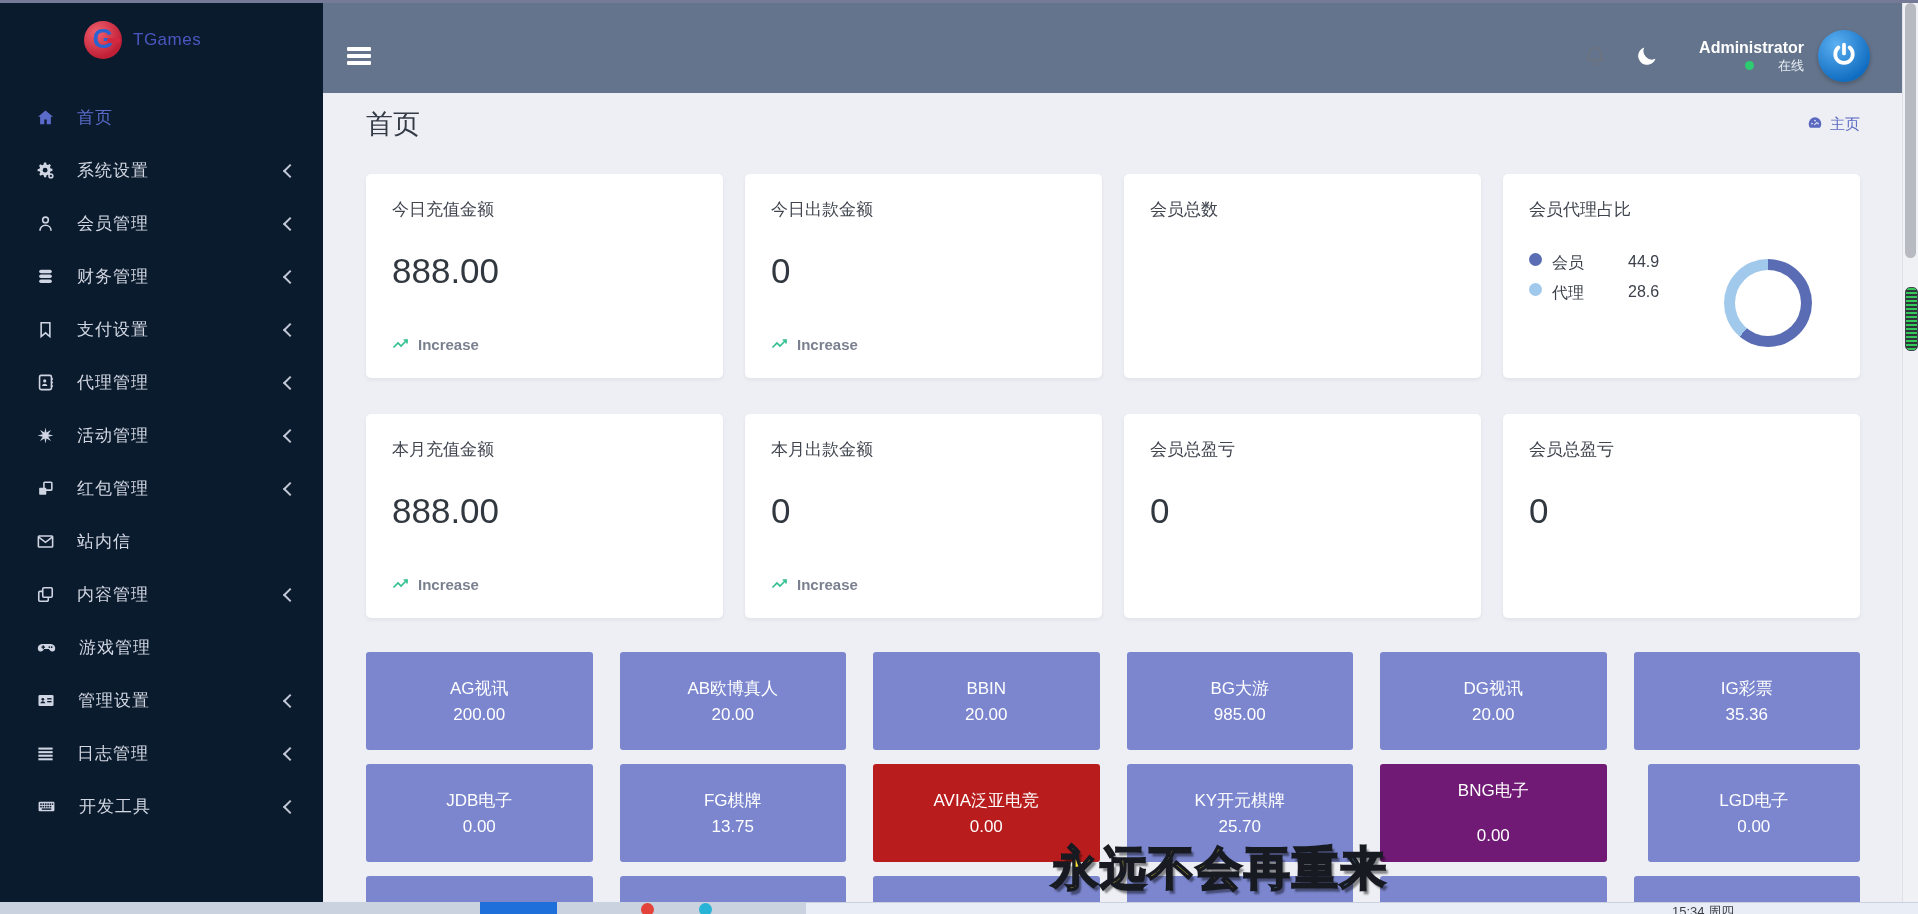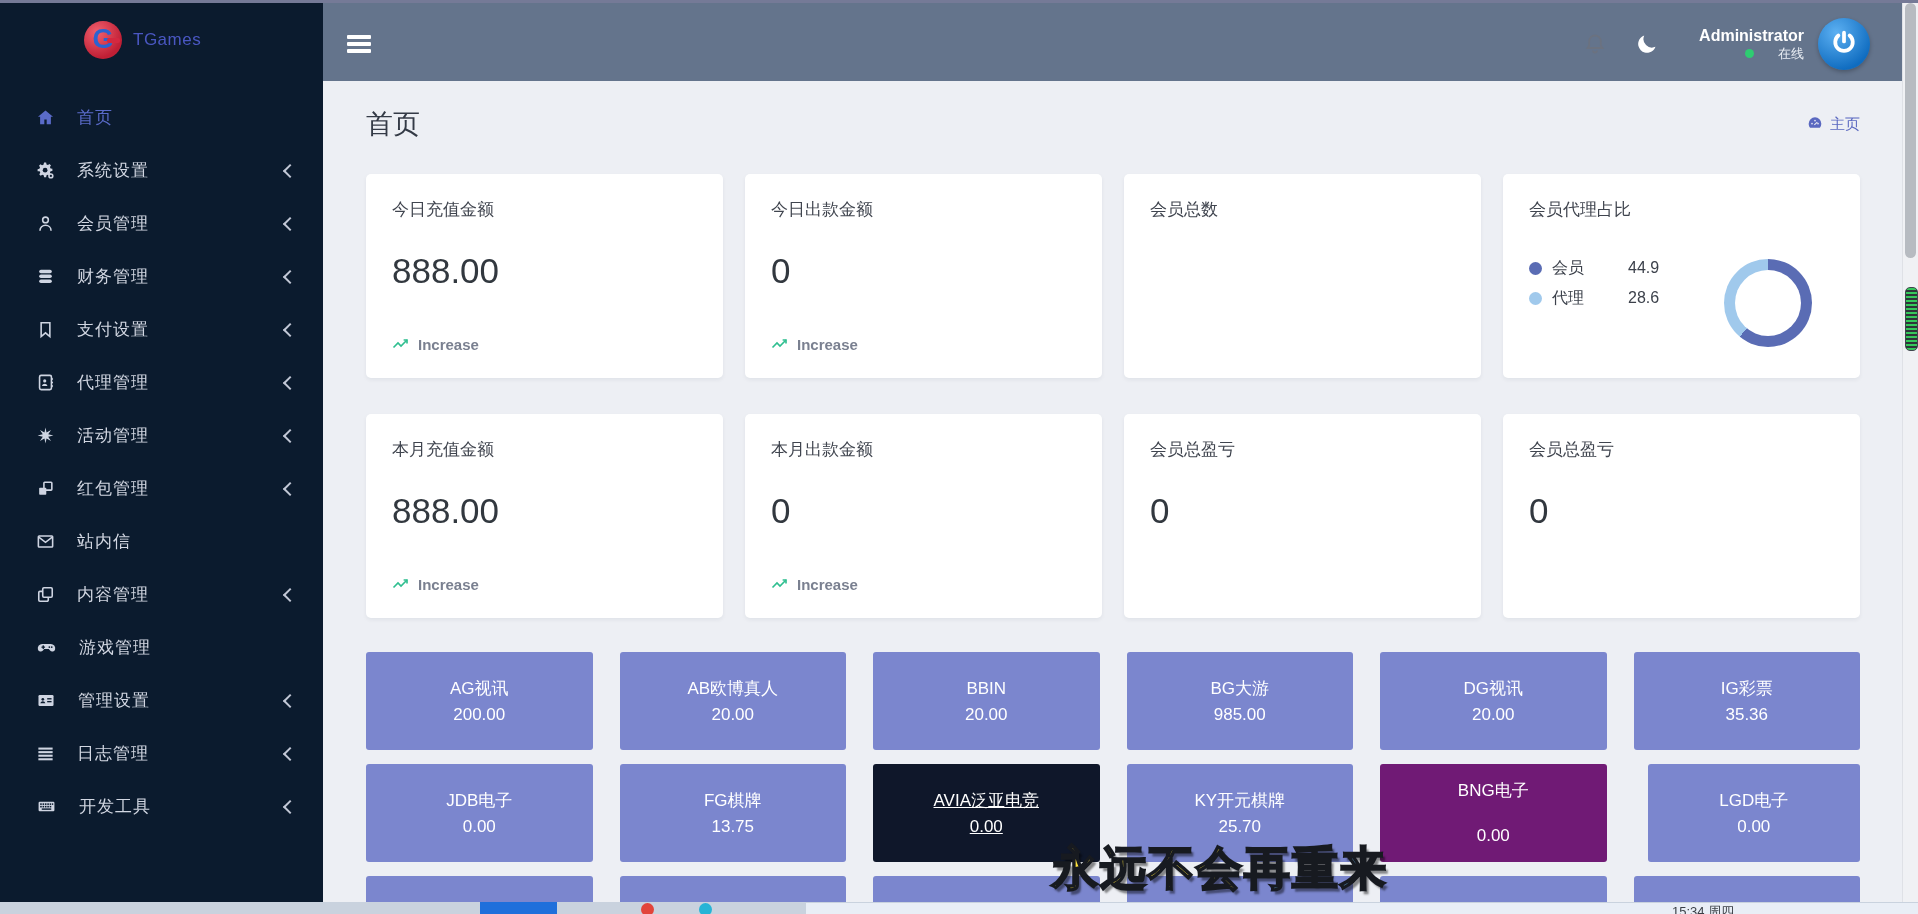--- a/index.html
+++ b/index.html
@@ -18,21 +18,21 @@
   .menu{margin-top:14px}
   .mi{height:53px;display:flex;align-items:center;padding-left:36px;position:relative;cursor:pointer;color:#cfd5e2}
   .mi .mlabel{margin-left:22px;font-size:17px;color:#d2d7e2;letter-spacing:1px}
   .mi svg{display:block}
   .mi.active,.mi.active .mlabel{color:#5a6bc9}
   .chev{width:8px;height:8px;border-left:2px solid #c2c8d6;border-bottom:2px solid #c2c8d6;
         transform:rotate(45deg);position:absolute;right:28px;top:50%;margin-top:-5px}
 
   
   .navbar{position:absolute;left:323px;top:3px;height:74px;right:15px;background:#64748c;
-          display:flex;align-items:center;padding:4px 33px 0 24px;z-index:20}
+          display:flex;align-items:center;padding:16px 33px 0 24px;z-index:20}
   .burger{width:24px;cursor:pointer}
   .burger span{display:block;height:4px;background:#fff;margin:3px 0;border-radius:1px}
   .nav-spacer{flex:1}
   .nav-ico{cursor:pointer;display:flex;align-items:center}
   .user-block{margin-left:40px;text-align:right;cursor:pointer}
   .user-name{color:#fff;font-size:16px;font-weight:600;line-height:19px}
   .user-status{display:flex;align-items:center;justify-content:flex-end;gap:24px;color:#eaeef4;font-size:13px;line-height:17px}
   .dot{width:9px;height:9px;border-radius:50%}
   .avatar{margin-left:14px;width:52px;height:52px;border-radius:50%;cursor:pointer;
           background:radial-gradient(circle at 35% 28%,#5cb0f2,#0f6cc0 75%);
@@ -52,21 +52,21 @@
 
   .cards-row{display:grid;grid-template-columns:repeat(4,1fr);column-gap:22px;margin-top:30px}
   .cards-row.second{margin-top:36px}
   .card{background:#fff;border-radius:5px;height:204px;padding:24px 26px;box-sizing:border-box;
         box-shadow:0 2px 4px rgba(15,34,58,.06);position:relative}
   .card-title{font-size:17px;color:#40454f}
   .card-value{font-size:35px;color:#32383f;margin-top:30px;font-weight:400}
   .card-footer{position:absolute;left:26px;bottom:24px;display:flex;align-items:center;gap:8px;
                color:#7a8090;font-size:15px;font-weight:700}
   .ratio-wrap{display:flex;justify-content:space-between;align-items:flex-start;margin-top:32px}
-  .legend-row{display:flex;align-items:center;height:30px;gap:10px}
+  .legend-row{display:flex;align-items:flex-start;height:30px;gap:10px}
   .legend-dot{width:13px;height:13px;border-radius:50%}
   .legend-label{font-size:16px;color:#3d424c;width:44px}
   .legend-value{font-size:16px;color:#3c414b;margin-left:22px}
   .donut{width:88px;height:88px;border-radius:50%;position:relative;margin:6px 22px 0 0}
   .donut::after{content:"";position:absolute;inset:11px;background:#fff;border-radius:50%}
 
   .games-grid{display:grid;grid-template-columns:repeat(6,1fr);column-gap:27px;row-gap:14px;margin-top:34px}
   .game-btn{height:98px;background:#7b86ce;border-radius:3px;color:#fff;cursor:pointer;
             display:flex;flex-direction:column;align-items:center;justify-content:center;gap:5px}
   .game-name{font-size:17px;line-height:21px}
@@ -431,21 +431,21 @@
         <div class="game-value">35.36</div>
       </div>
     <div class="game-btn" style="background: rgb(123, 134, 206);">
         <div class="game-name">JDB电子</div>
         <div class="game-value">0.00</div>
       </div>
     <div class="game-btn" style="background: rgb(123, 134, 206);">
         <div class="game-name">FG棋牌</div>
         <div class="game-value">13.75</div>
       </div>
-    <div class="game-btn" style="background: #0f172a; text-decoration: underline;">
+    <div class="game-btn" style="background: #b91c1c;">
         <div class="game-name">AVIA泛亚电竞</div>
         <div class="game-value">0.00</div>
       </div>
     <div class="game-btn" style="background: rgb(123, 134, 206);">
         <div class="game-name">KY开元棋牌</div>
         <div class="game-value">25.70</div>
       </div>
     <div class="game-btn" style="background: #701a75; gap: 24px;">
         <div class="game-name">BNG电子</div>
         <div class="game-value">0.00</div>

